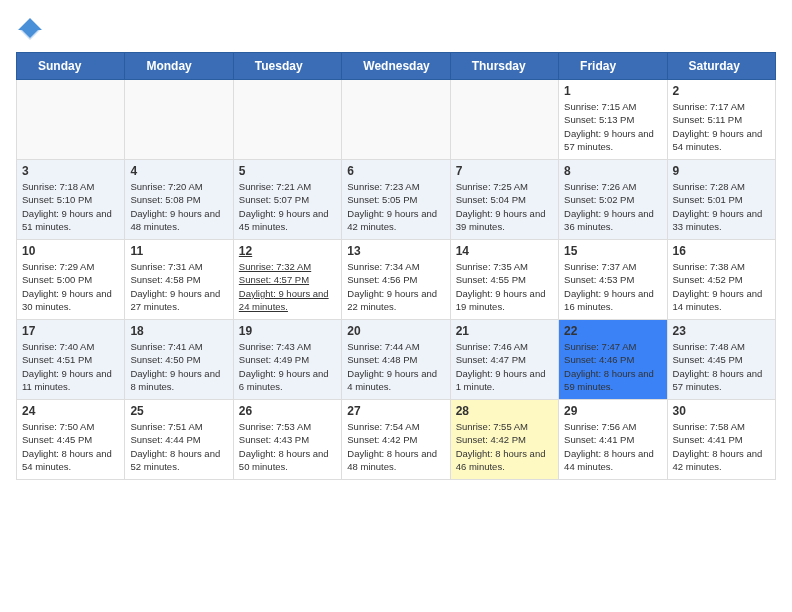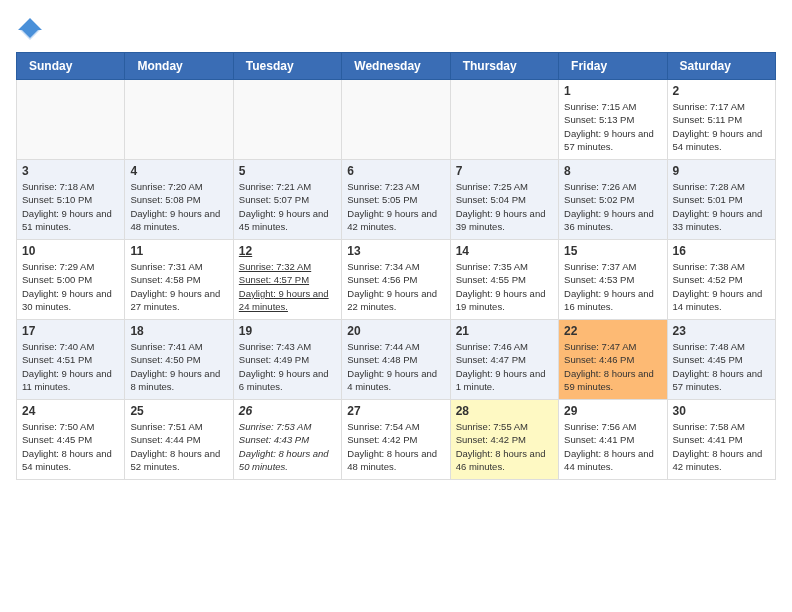--- a/index.html
+++ b/index.html
@@ -50,21 +50,21 @@
     table {
       width: 100%;
       border-collapse: collapse;
       table-layout: fixed;
     }
     th {
       background-color: #3a6db5;
       color: #fff;
       font-size: 12px;
       font-weight: bold;
-      padding: 6px 12px;
+      padding: 6px 21px;
       text-align: left;
       border: 1px solid #2a5da0;
     }
     td {
       vertical-align: top;
       border: 1px solid #ddd;
       padding: 4px 5px;
       font-size: 10px;
       color: #333;
       height: 80px;
@@ -213,39 +213,39 @@
           <div class="day-info">Sunrise: 7:43 AM<br>Sunset: 4:49 PM<br>Daylight: 9 hours and 6 minutes.</div>
         </td>
         <td style="background: rgb(238, 242, 249);">
           <span class="day-number">20</span>
           <div class="day-info">Sunrise: 7:44 AM<br>Sunset: 4:48 PM<br>Daylight: 9 hours and 4 minutes.</div>
         </td>
         <td style="background: rgb(238, 242, 249);">
           <span class="day-number">21</span>
           <div class="day-info">Sunrise: 7:46 AM<br>Sunset: 4:47 PM<br>Daylight: 9 hours and 1 minute.</div>
         </td>
-        <td style="background: #fdba74;">
+        <td style="background: #3b82f6;">
           <span class="day-number">22</span>
           <div class="day-info">Sunrise: 7:47 AM<br>Sunset: 4:46 PM<br>Daylight: 8 hours and 59 minutes.</div>
         </td>
         <td style="background: rgb(238, 242, 249);">
           <span class="day-number">23</span>
           <div class="day-info">Sunrise: 7:48 AM<br>Sunset: 4:45 PM<br>Daylight: 8 hours and 57 minutes.</div>
         </td>
       </tr>
       <tr>
         <td style="background: rgb(255, 255, 255); border-radius: 9px;">
           <span class="day-number">24</span>
           <div class="day-info">Sunrise: 7:50 AM<br>Sunset: 4:45 PM<br>Daylight: 8 hours and 54 minutes.</div>
         </td>
         <td style="background: rgb(255, 255, 255);">
           <span class="day-number">25</span>
           <div class="day-info">Sunrise: 7:51 AM<br>Sunset: 4:44 PM<br>Daylight: 8 hours and 52 minutes.</div>
         </td>
-        <td style="background: rgb(255, 255, 255); font-style: italic;">
+        <td style="background: rgb(255, 255, 255);">
           <span class="day-number">26</span>
           <div class="day-info">Sunrise: 7:53 AM<br>Sunset: 4:43 PM<br>Daylight: 8 hours and 50 minutes.</div>
         </td>
         <td style="background: rgb(255, 255, 255);">
           <span class="day-number">27</span>
           <div class="day-info">Sunrise: 7:54 AM<br>Sunset: 4:42 PM<br>Daylight: 8 hours and 48 minutes.</div>
         </td>
         <td style="background: #fef9c3;">
           <span class="day-number">28</span>
           <div class="day-info">Sunrise: 7:55 AM<br>Sunset: 4:42 PM<br>Daylight: 8 hours and 46 minutes.</div>

